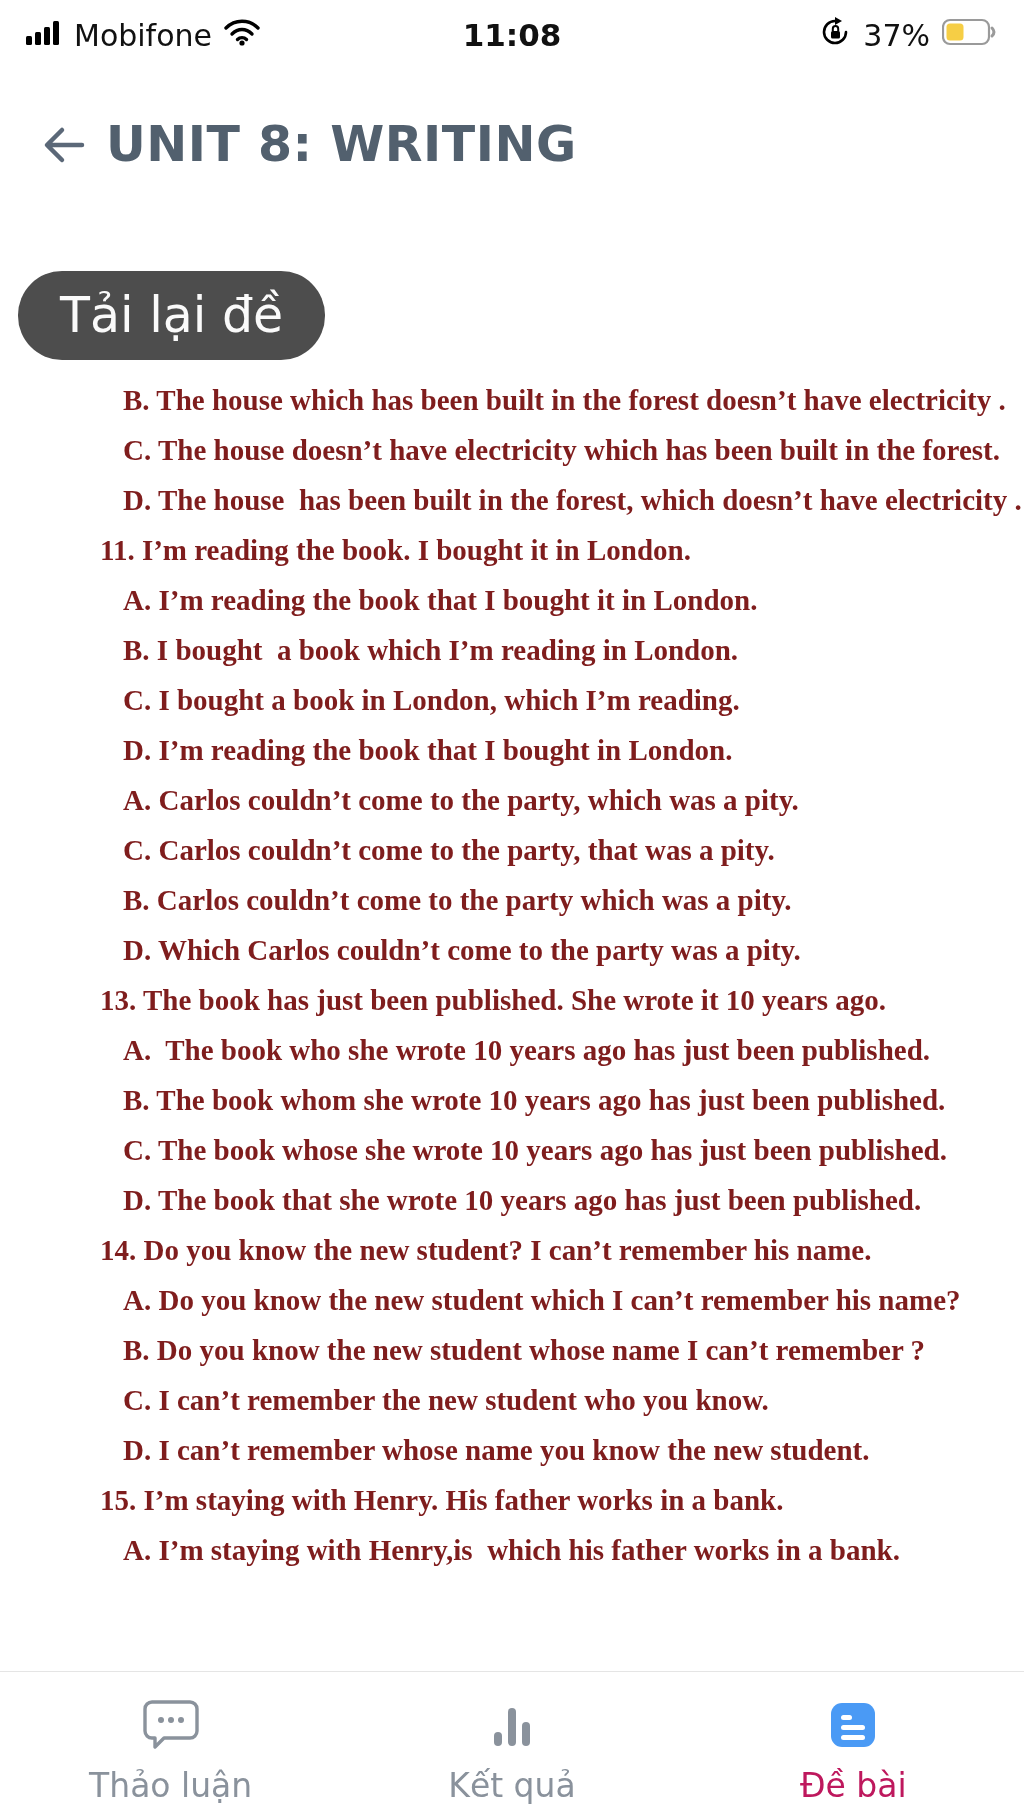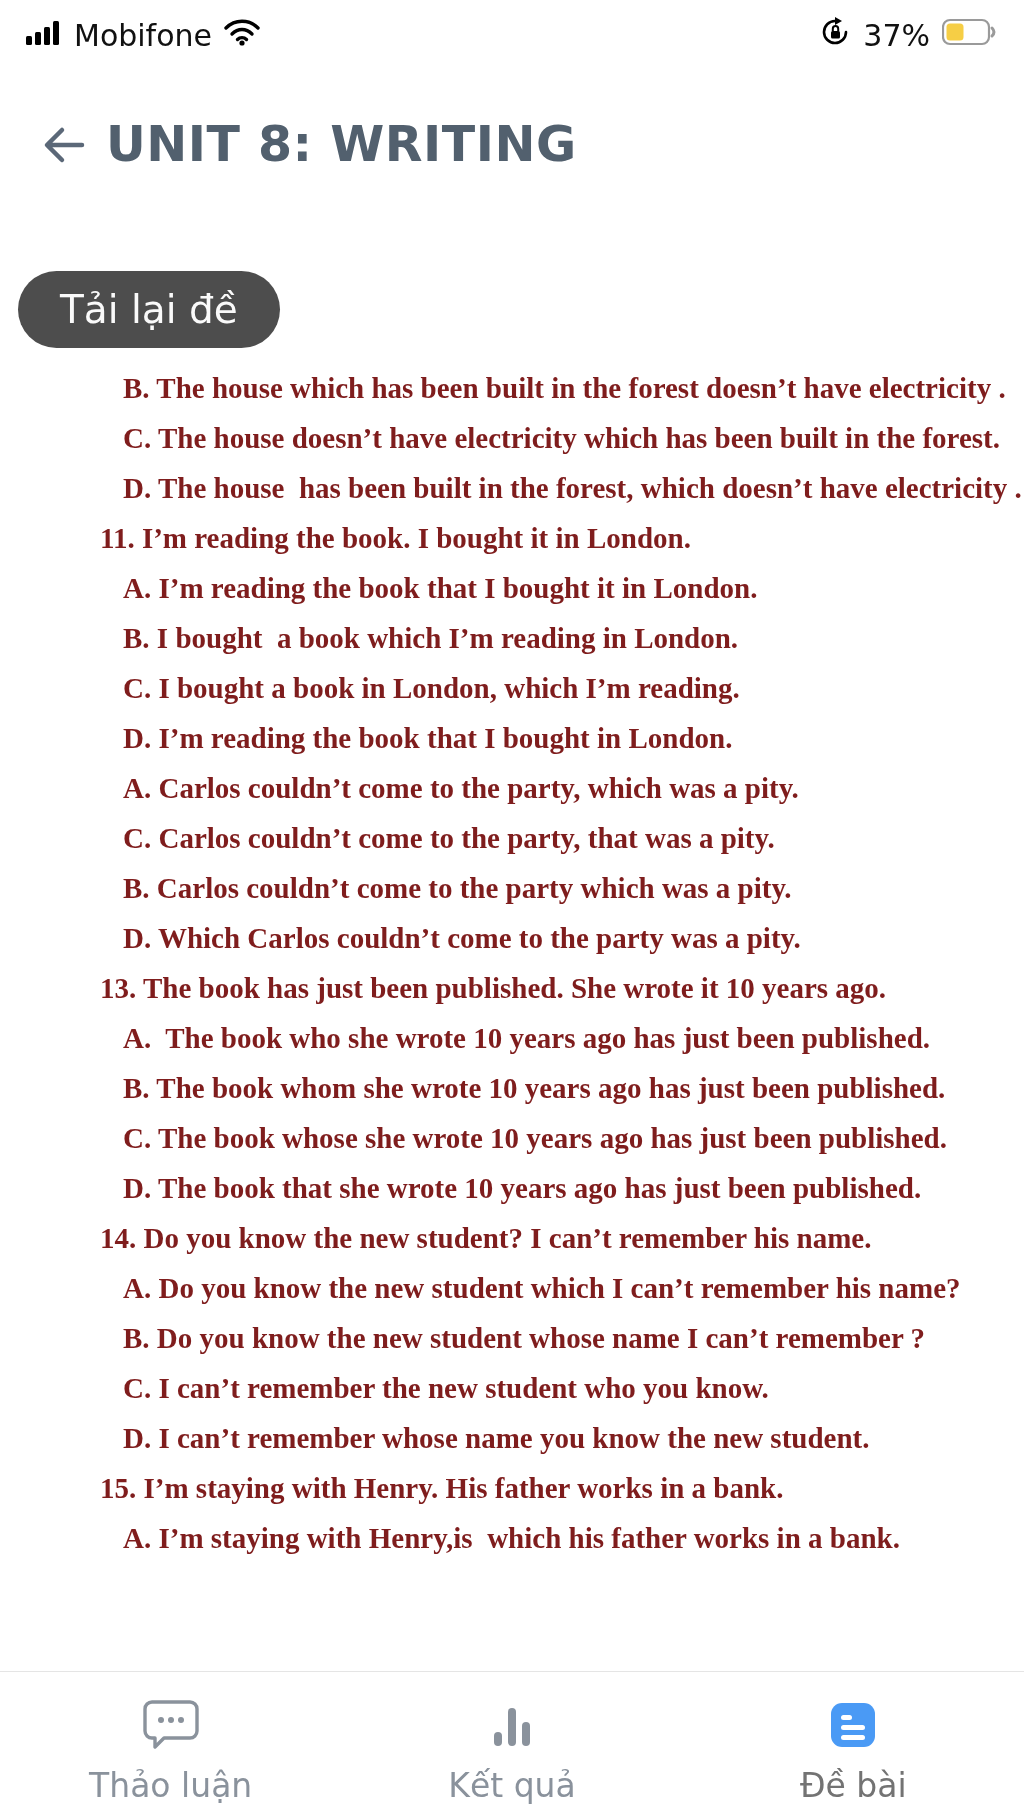--- a/index.html
+++ b/index.html
@@ -15,43 +15,43 @@
   }
   .sb-left,.sb-right{display:flex;align-items:center;gap:12px;}
   .sb-time{position:absolute;left:0;right:0;text-align:center;font-weight:700;font-size:31px;}
   .carrier{font-weight:500;}
   
   .header{display:flex;align-items:center;gap:18px;margin:52px 36px 0 40px;}
   .page-title{font-size:49px;font-weight:600;color:#52606e;letter-spacing:.5px;}
   
   .reload-btn{
     display:inline-block;margin:98px 0 0 18px;background:#4d4d4d;color:#fafafa;
-    font-size:39px;padding:16px 42px;border-radius:44px;border:none;cursor:pointer;
+    font-size:49px;padding:16px 42px;border-radius:44px;border:none;cursor:pointer;
     font-family:"DejaVu Sans","Liberation Sans",sans-serif;
   }
   
   .quiz{margin-top:24px;}
   .line{
     font-family:"Liberation Serif","DejaVu Serif",serif;
     font-size:29px;font-weight:600;color:#7f1d1d;
     margin-bottom:17px;white-space:pre-wrap;
   }
   .line.q{margin-left:100px;}
   .line.opt{margin-left:123px;}
   
   .bottom-nav{
     position:absolute;left:0;right:0;bottom:0;height:148px;background:#fff;
-    box-shadow:0 -1px 0 rgba(0,0,0,.10);display:flex;align-items:stretch;justify-content:flex-end;
+    box-shadow:0 -1px 0 rgba(0,0,0,.10);display:flex;align-items:stretch;
   }
   .nav-item{
     flex:1;display:flex;flex-direction:column;align-items:center;justify-content:center;
     gap:16px;cursor:pointer;padding-top:6px;
   }
   .nav-label{font-size:33px;color:#8a929c;}
-  .nav-item.active .nav-label{color:#737373;}
+  .nav-item.active .nav-label{color:#be185d;}
   .icon-box{height:56px;display:flex;align-items:flex-end;justify-content:center;}
 </style>
 </head>
 <body>
 
 
 
 
 <div class="status-bar">
   <div class="sb-left">
@@ -67,20 +67,21 @@
     <span>
       <svg width="36" height="27" viewBox="0 0 36 27">
         <path d="M2 9 C11 0, 25 0, 34 9" stroke="#000" stroke-width="3.4" fill="none" stroke-linecap="round"></path>
         <path d="M8 15 C14 9, 22 9, 28 15" stroke="#000" stroke-width="3.4" fill="none" stroke-linecap="round"></path>
         <path d="M13.5 20.5 C16 18, 20 18, 22.5 20.5" stroke="#000" stroke-width="3.4" fill="none" stroke-linecap="round"></path>
         <circle cx="18" cy="24" r="2.6" fill="#000"></circle>
       </svg>
     </span>
   </div>
 
+  <div class="sb-time">11:08</div>
 
   <div class="sb-right">
     <span>
       <svg width="32" height="32" viewBox="0 0 32 32">
         <path d="M27 16 A11 11 0 1 1 16 5" stroke="#000" stroke-width="2.6" fill="none" stroke-linecap="round"></path>
         <path d="M16 1 L16 9 L23 5 Z" fill="#000"></path>
         <rect x="12" y="15" width="9" height="7.5" rx="1.5" fill="#000"></rect>
         <path d="M13.8 15 v-2.2 a2.7 2.7 0 0 1 5.4 0 V15" stroke="#000" stroke-width="2" fill="none"></path>
       </svg>
     </span>

